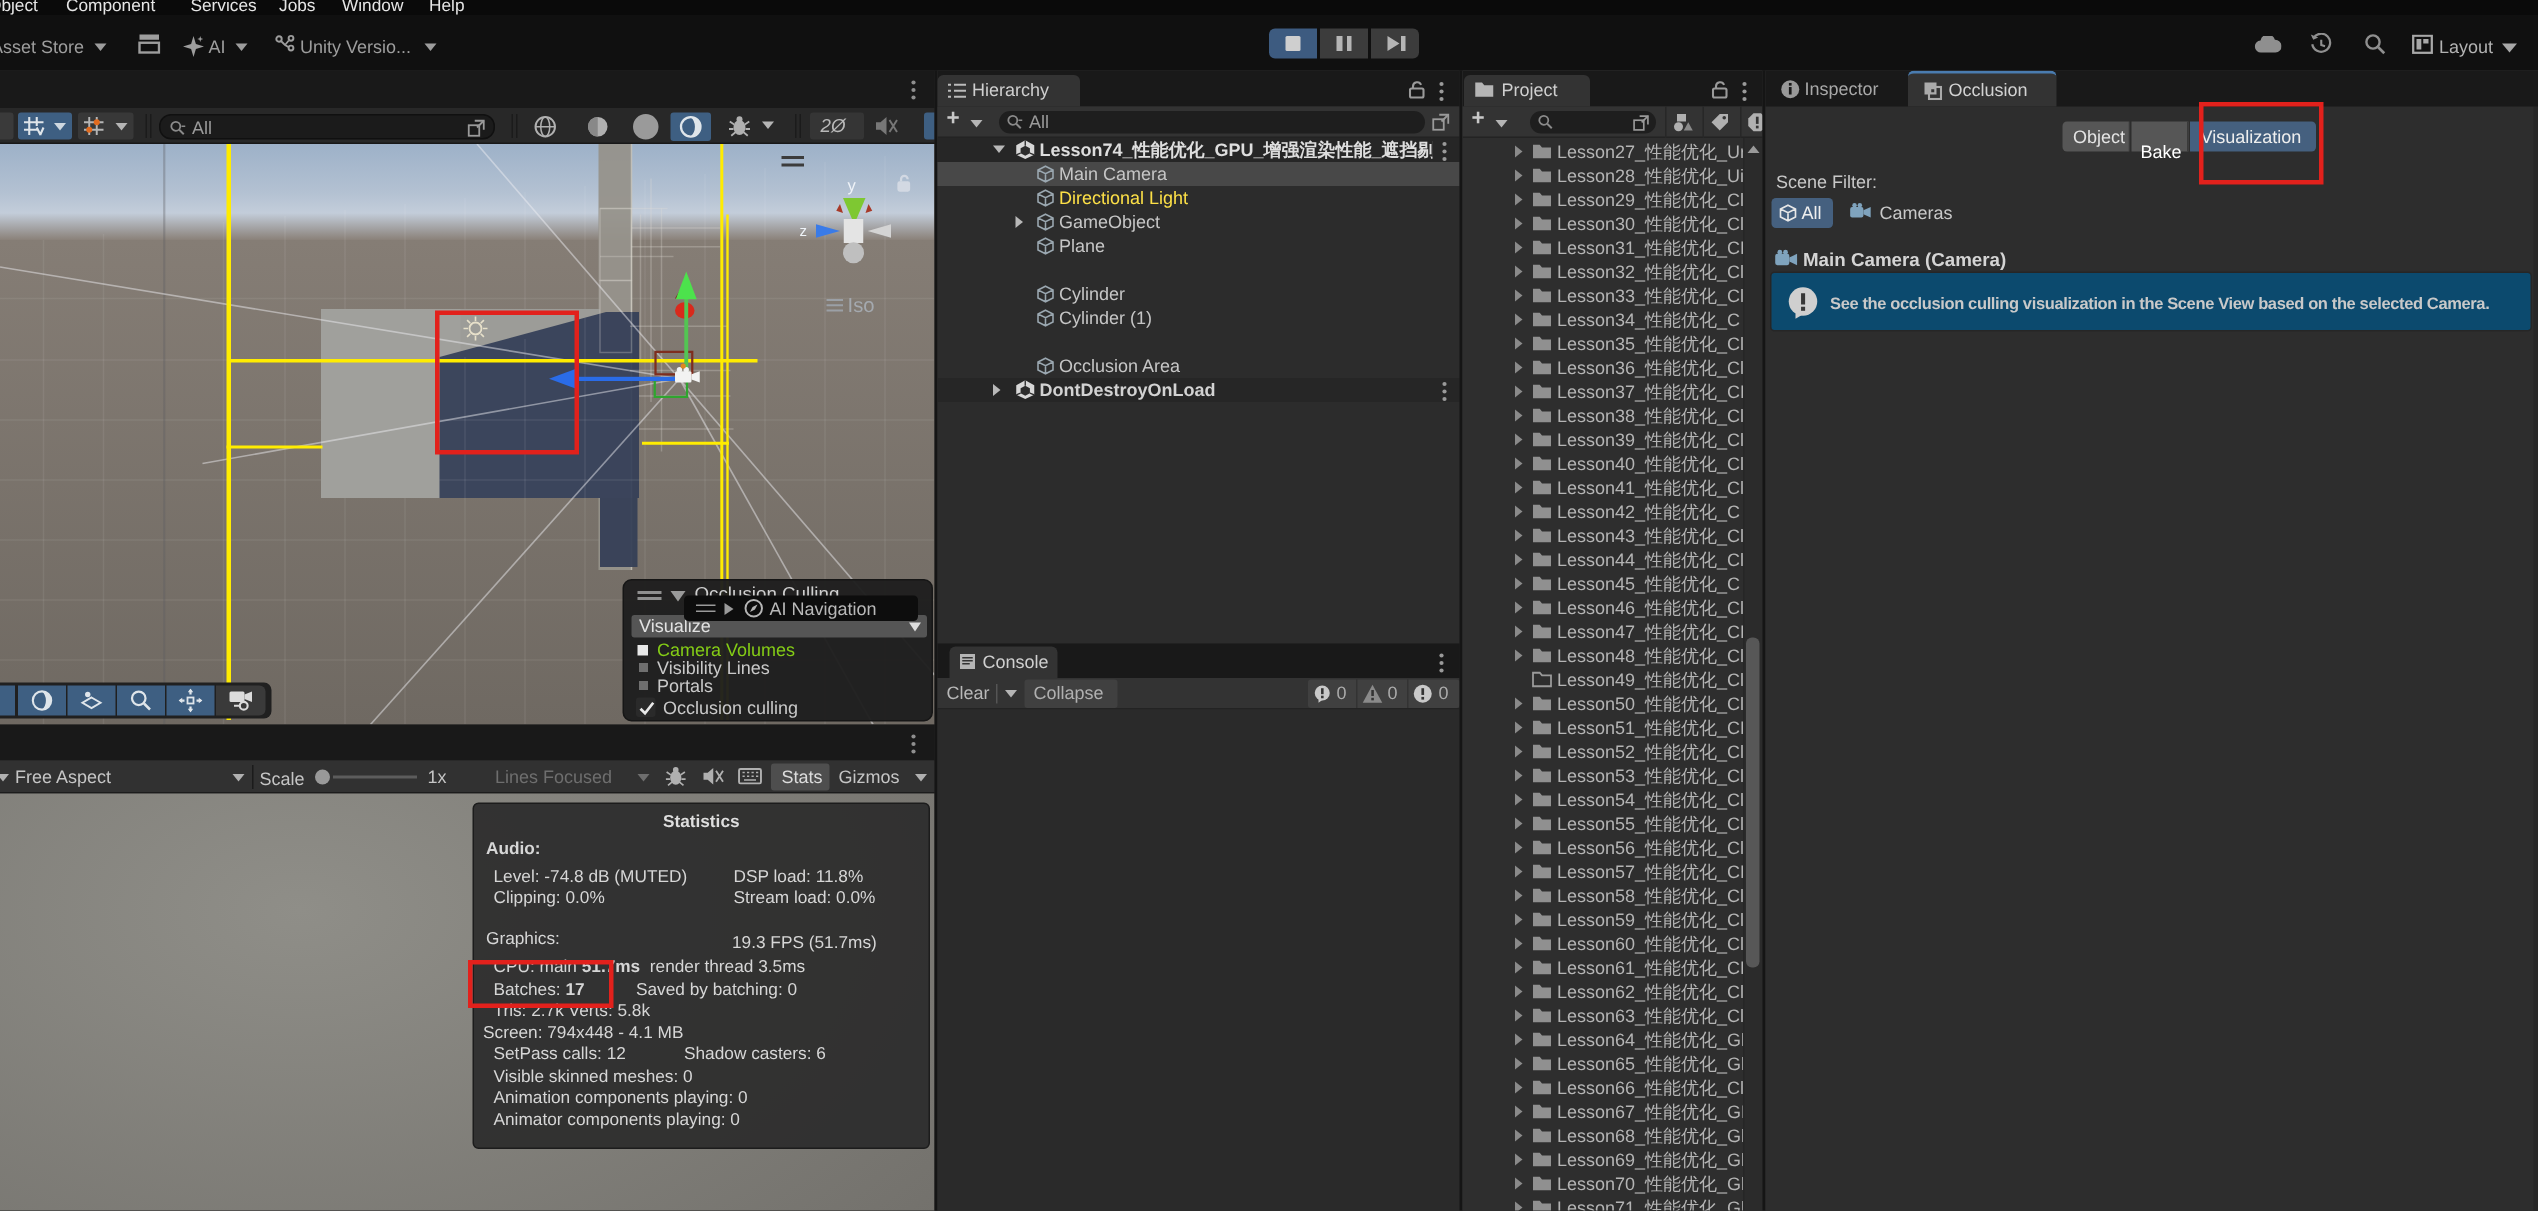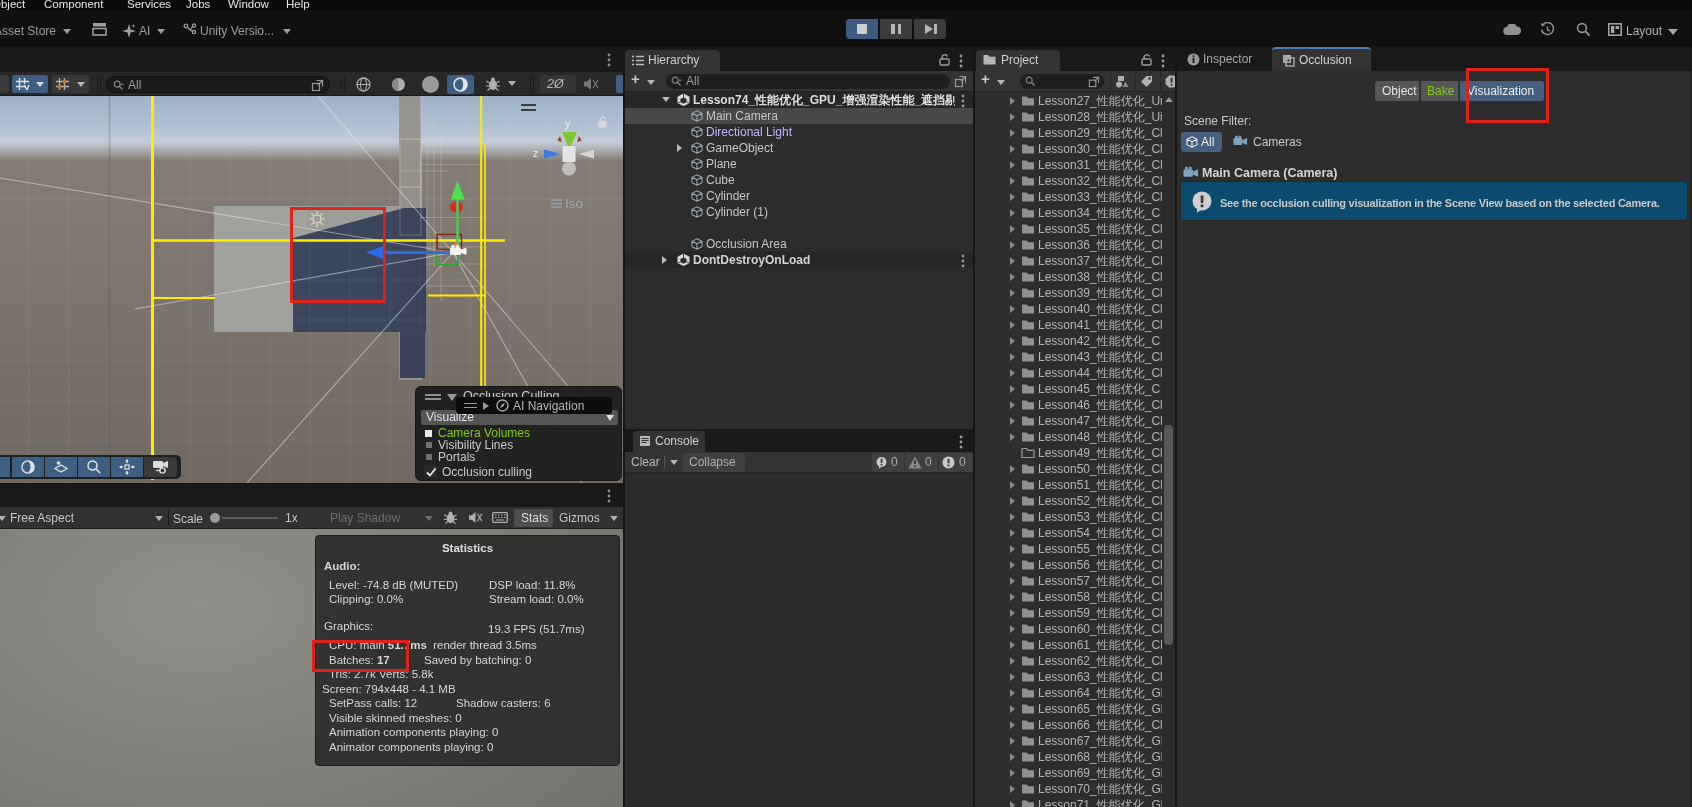--- a/index.html
+++ b/index.html
@@ -333,21 +333,21 @@
 </div>
 <div class="abs" id="game-toolbar" style="left:0;top:507px;width:623px;height:22px;background:#313131;border-bottom:1px solid #1c1c1c">
   <div class="abs" style="left:-2px;top:9px;border-left:4px solid transparent;border-right:4px solid transparent;border-top:5px solid #b0b0b0"></div>
   <div class="txt" style="left:10px;top:3px;color:#c5c5c5">Free Aspect</div>
   <div class="abs" style="left:155px;top:9px;border-left:4.5px solid transparent;border-right:4.5px solid transparent;border-top:5.5px solid #b0b0b0"></div>
   <div class="sep" style="left:168px;top:3px;height:16px"></div>
   <div class="txt" style="left:173px;top:4px;color:#c5c5c5">Scale</div>
   <div class="abs" style="left:210px;top:6px;width:10px;height:10px;background:#999;border-radius:50%"></div>
   <div class="abs" style="left:222px;top:10px;width:56px;height:2px;background:#5c5c5c"></div>
   <div class="txt" style="left:285px;top:3px;color:#c5c5c5">1x</div>
-  <div class="txt" style="left:330px;top:3px;color:#6e6e6e">Play Shadow</div>
+  <div class="txt" style="left:330px;top:3px;color:#6e6e6e">Lines Focused</div>
   <div class="abs" style="left:425px;top:9px;border-left:4.5px solid transparent;border-right:4.5px solid transparent;border-top:5.5px solid #6e6e6e"></div>
   <svg class="abs" style="left:443px;top:3px" width="15" height="15" viewBox="0 0 16 16">
       <ellipse cx="8" cy="9" rx="4" ry="5" fill="#b0b0b0"></ellipse>
       <circle cx="8" cy="3.5" r="2" fill="#b0b0b0"></circle>
       <path d="M1.5 5l3 2M14.5 5l-3 2M1 10h3M12 10h3M2.5 14.5l3-2.5M13.5 14.5l-3-2.5" stroke="#b0b0b0" stroke-width="1.2"></path>
     </svg>
   <svg class="abs" style="left:468px;top:4px" width="15" height="13" viewBox="0 0 16 14">
       <path d="M1 4.5h3l4-3.5v12l-4-3.5H1z" fill="#b0b0b0"></path>
       <path d="M10 3l5 8M15 3l-5 8" stroke="#b0b0b0" stroke-width="1.3"></path>
     </svg>
@@ -439,40 +439,34 @@
       <div class="abs" style="left:0;top:16px;width:348px;height:16px;background:#484848">
         <svg class="abs" style="left:66px;top:2px" width="12" height="12" viewBox="0 0 12 12">
           <path d="M6 0.8 L11 3.3 V8.7 L6 11.2 L1 8.7 V3.3Z M1 3.3 L6 5.8 L11 3.3 M6 5.8 V11.2" fill="none" stroke="#9aa7b0" stroke-width="1.05"></path>
         </svg>
         <div class="txt" style="left:81px;top:0;color:#c6c6c6">Main Camera</div>
       </div>
       <div class="abs" style="left:0;top:32px;width:348px;height:16px;">
         <svg class="abs" style="left:66px;top:2px" width="12" height="12" viewBox="0 0 12 12">
           <path d="M6 0.8 L11 3.3 V8.7 L6 11.2 L1 8.7 V3.3Z M1 3.3 L6 5.8 L11 3.3 M6 5.8 V11.2" fill="none" stroke="#9aa7b0" stroke-width="1.05"></path>
         </svg>
-        <div class="txt" style="left:81px;top:0;color:#c4b5fd">Directional Light</div>
+        <div class="txt" style="left:81px;top:0;color:#fde047">Directional Light</div>
       </div>
       <div class="abs" style="left:0;top:48px;width:348px;height:16px;">
         <div class="abs" style="left:52px;top:4px;border-top:4.5px solid transparent;border-bottom:4.5px solid transparent;border-left:5.5px solid #b8b8b8"></div>
         <svg class="abs" style="left:66px;top:2px" width="12" height="12" viewBox="0 0 12 12">
           <path d="M6 0.8 L11 3.3 V8.7 L6 11.2 L1 8.7 V3.3Z M1 3.3 L6 5.8 L11 3.3 M6 5.8 V11.2" fill="none" stroke="#9aa7b0" stroke-width="1.05"></path>
         </svg>
         <div class="txt" style="left:81px;top:0;color:#c6c6c6">GameObject</div>
       </div>
       <div class="abs" style="left:0;top:64px;width:348px;height:16px;">
         <svg class="abs" style="left:66px;top:2px" width="12" height="12" viewBox="0 0 12 12">
           <path d="M6 0.8 L11 3.3 V8.7 L6 11.2 L1 8.7 V3.3Z M1 3.3 L6 5.8 L11 3.3 M6 5.8 V11.2" fill="none" stroke="#9aa7b0" stroke-width="1.05"></path>
         </svg>
         <div class="txt" style="left:81px;top:0;color:#c6c6c6">Plane</div>
-      </div>
-      <div class="abs" style="left:0;top:80px;width:348px;height:16px;">
-        <svg class="abs" style="left:66px;top:2px" width="12" height="12" viewBox="0 0 12 12">
-          <path d="M6 0.8 L11 3.3 V8.7 L6 11.2 L1 8.7 V3.3Z M1 3.3 L6 5.8 L11 3.3 M6 5.8 V11.2" fill="none" stroke="#9aa7b0" stroke-width="1.05"></path>
-        </svg>
-        <div class="txt" style="left:81px;top:0;color:#c6c6c6">Cube</div>
       </div>
       <div class="abs" style="left:0;top:96px;width:348px;height:16px;">
         <svg class="abs" style="left:66px;top:2px" width="12" height="12" viewBox="0 0 12 12">
           <path d="M6 0.8 L11 3.3 V8.7 L6 11.2 L1 8.7 V3.3Z M1 3.3 L6 5.8 L11 3.3 M6 5.8 V11.2" fill="none" stroke="#9aa7b0" stroke-width="1.05"></path>
         </svg>
         <div class="txt" style="left:81px;top:0;color:#c6c6c6">Cylinder</div>
       </div>
       <div class="abs" style="left:0;top:112px;width:348px;height:16px;">
         <svg class="abs" style="left:66px;top:2px" width="12" height="12" viewBox="0 0 12 12">
           <path d="M6 0.8 L11 3.3 V8.7 L6 11.2 L1 8.7 V3.3Z M1 3.3 L6 5.8 L11 3.3 M6 5.8 V11.2" fill="none" stroke="#9aa7b0" stroke-width="1.05"></path>
@@ -939,21 +933,21 @@
         <rect x="5.5" y="5.5" width="2" height="2" fill="#333"></rect>
       </svg>
     <div class="txt" style="left:27px;top:3px;color:#d2d2d2">Occlusion</div>
   </div>
 
   <div class="abs" style="left:198px;top:34px;height:20px">
     <div class="abs" style="left:0;top:0;width:45px;height:20px;background:#565656;border-radius:3px 0 0 3px;border-right:1px solid #3a3a3a">
         <div class="txt" style="left:7px;top:2px;color:#e4e4e4">Object</div>
       </div>
     <div class="abs" style="left:46px;top:0;width:38px;height:20px;background:#565656;border-right:1px solid #3a3a3a">
-        <div class="txt" style="left:6px;top:2px;color:#84cc16">Bake</div>
+        <div class="txt" style="left:6px;top:12px;color:#ffffff">Bake</div>
       </div>
     <div class="abs" style="left:85px;top:0;width:84px;height:20px;background:#45607f;border-radius:0 3px 3px 0">
         <div class="txt" style="left:7px;top:2px;color:#eee">Visualization</div>
       </div>
   </div>
   <div class="redbox" style="left:289px;top:21px;width:83px;height:55px;border-width:3.5px"></div>
   <div class="txt" style="left:7px;top:66px;color:#c8c8c8">Scene Filter:</div>
   <div class="abs" style="left:4px;top:85px;width:41px;height:20px;background:#45607f;border-radius:3px">
     <svg class="abs" style="left:5px;top:4px" width="12" height="12" viewBox="0 0 12 12">
         <path d="M6 0.8 L11 3.3 V8.7 L6 11.2 L1 8.7 V3.3Z M1 3.3 L6 5.8 L11 3.3 M6 5.8 V11.2" fill="none" stroke="#e8e8e8" stroke-width="1.1"></path>

